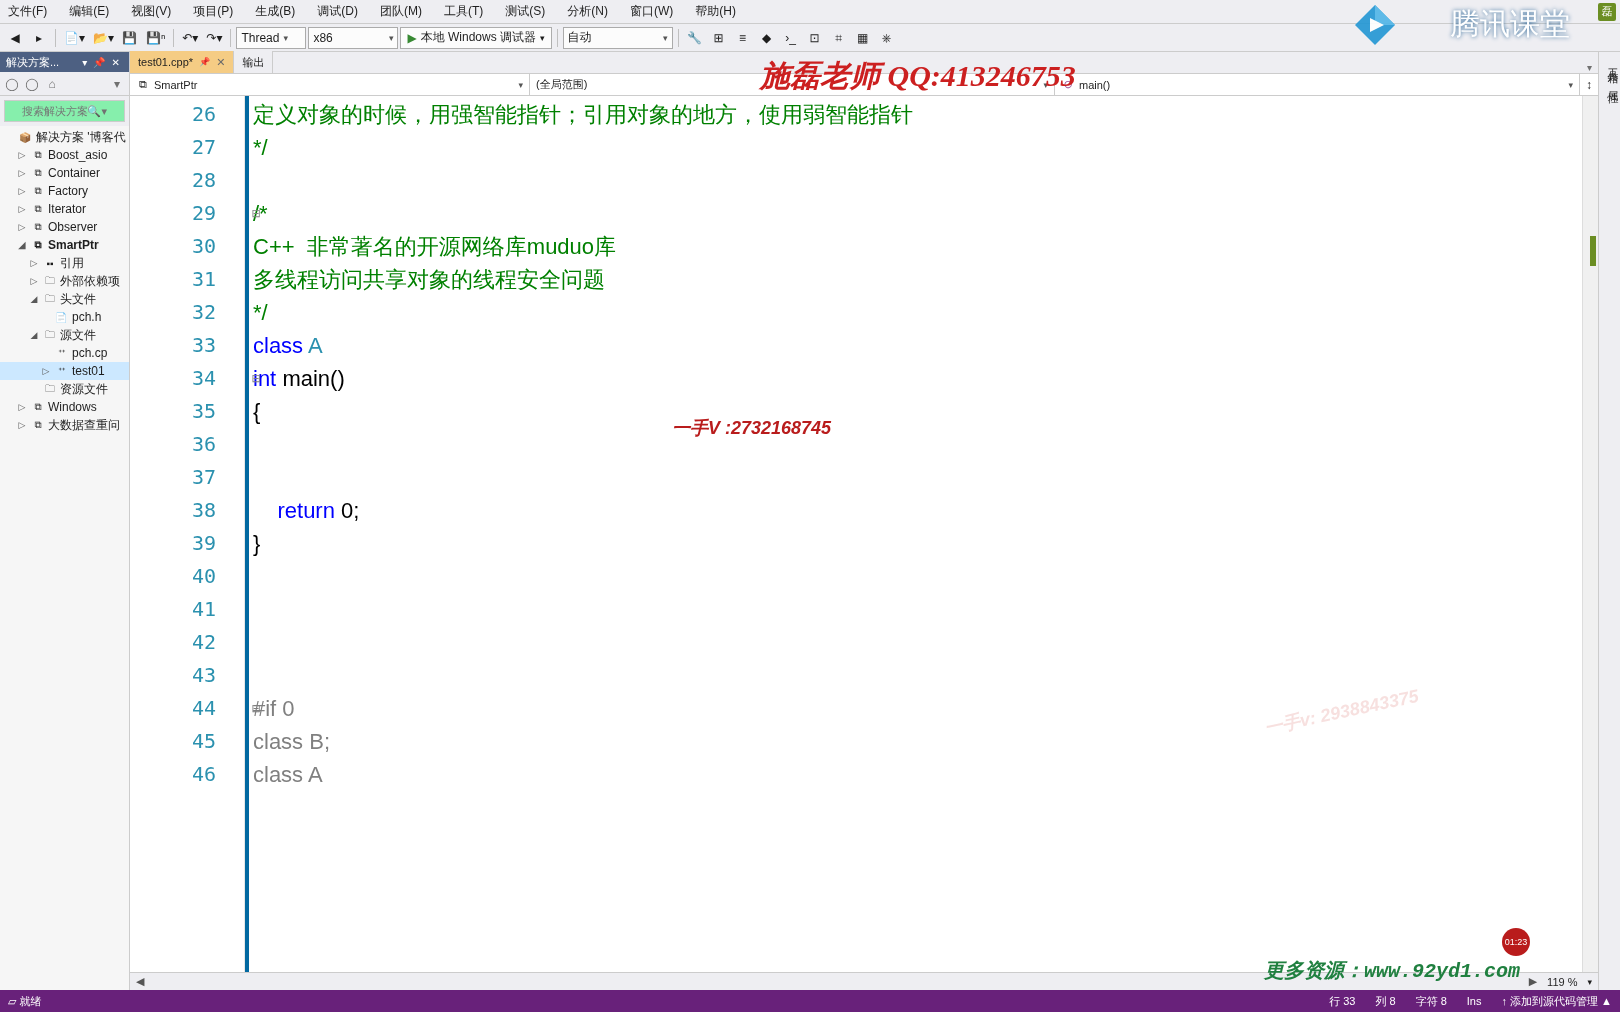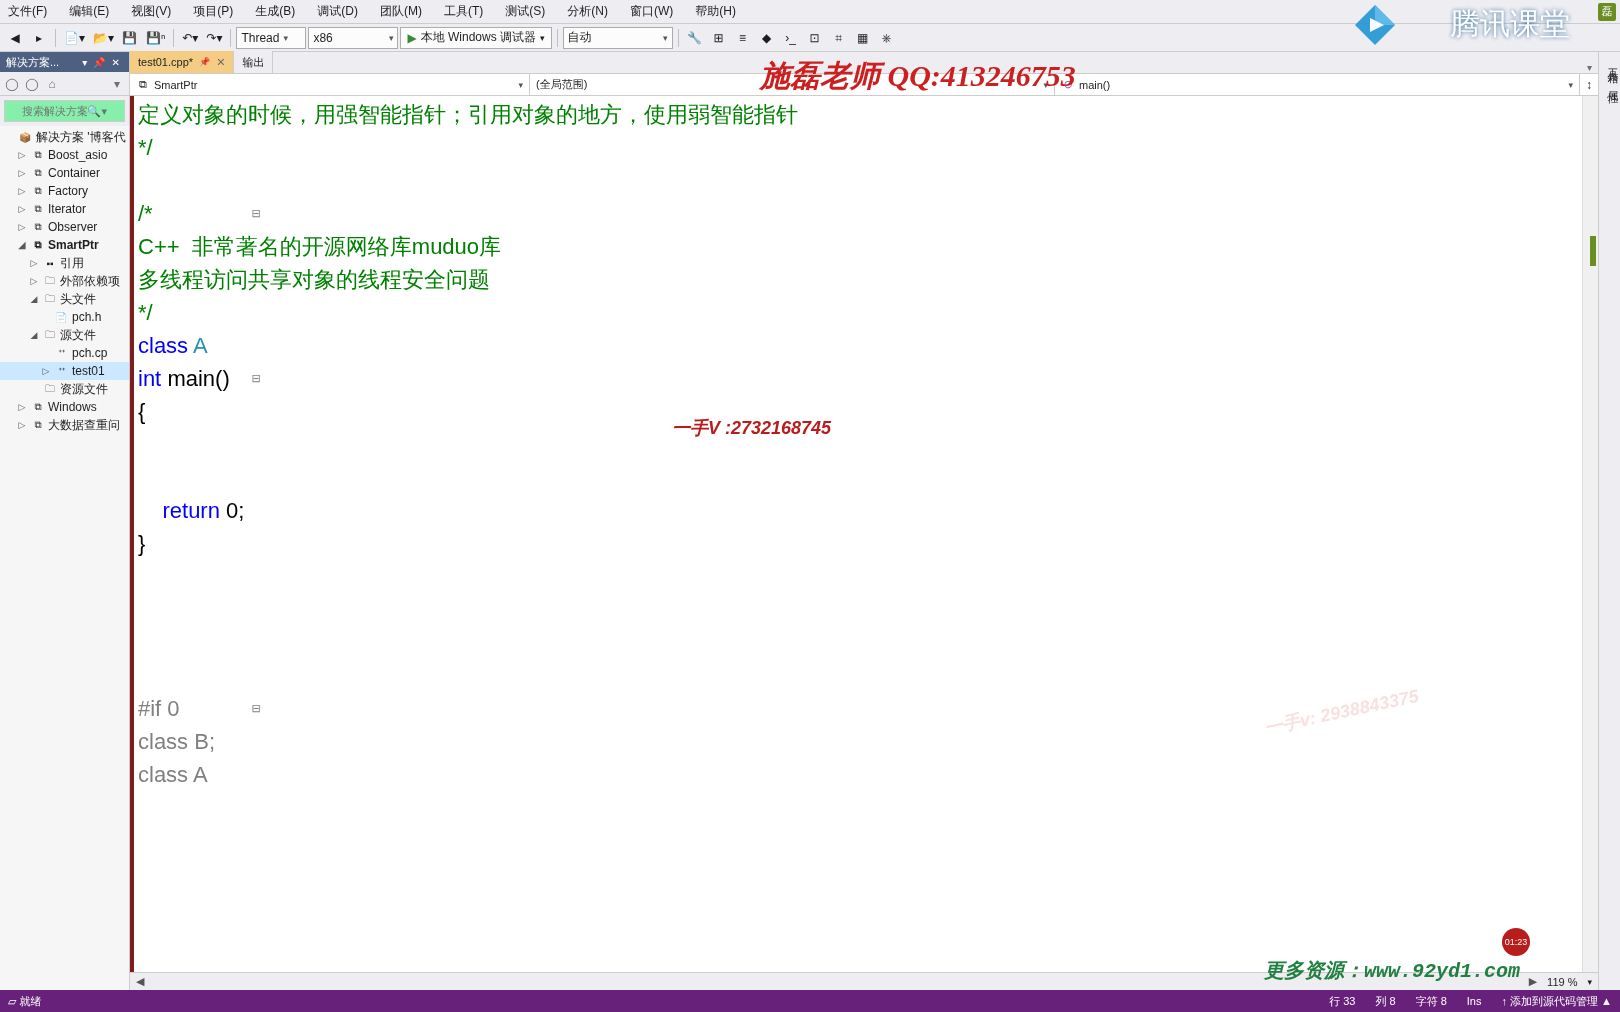--- a/index.html
+++ b/index.html
@@ -48,21 +48,21 @@
 .tab.active { background:#f5cc84; }
 .tab .pin { font-size:9px; color:#6b6b6b; }
 .tab .close { font-size:11px; color:#6b6b6b; }
 .tabstrip .tabend { margin-left:auto; padding:0 6px; color:#717171; font-size:10px; }
 .navbar { height:22px; display:flex; border-bottom:1px solid #ccc; }
 .nav-drop { flex:1; border-right:1px solid #ccc; display:flex; align-items:center; padding:0 6px; gap:4px; font-size:11px; }
 .nav-drop .arrow { margin-left:auto; font-size:9px; color:#555; }
 .nav-icon { width:14px; height:14px; display:inline-flex; align-items:center; justify-content:center; }
 .code-wrap { flex:1; display:flex; position:relative; overflow:hidden; }
 .gutter { width:115px; background:#fff; text-align:right; padding-right:28px; font-family:Consolas,monospace; font-size:20px; color:#2b91af; line-height:33px; padding-top:2px; border-right:1px solid #e8e8e8; }
-.code { flex:1; font-family:Consolas,"Courier New",monospace; font-size:22px; line-height:33px; padding:2px 0 0 4px; white-space:pre; position:relative; border-left:4px solid #7f1d1d; }
+.code { flex:1; font-family:Consolas,"Courier New",monospace; font-size:22px; line-height:33px; padding:2px 0 0 4px; white-space:pre; position:relative; border-left:4px solid #0369a1; }
 .code .green { color:#008000; }
 .code .blue { color:#0000ff; }
 .code .teal { color:#2b91af; }
 .code .gray { color:#808080; }
 .code .norm { color:#000; }
 .fold-col { position:absolute; left:119px; top:2px; width:14px; font-size:11px; color:#808080; line-height:33px; text-align:center; z-index:2; }
 .scrollmap { position:absolute; right:0; top:0; width:16px; height:100%; background:#f0f0f0; border-left:1px solid #ddd; }
 .scrollmap .mark { position:absolute; right:2px; width:6px; height:30px; background:#6b8e23; }
 
 
@@ -282,20 +282,21 @@
           <span class="arrow">▾</span>
       </div>
       <div class="nav-drop">
         <span class="nav-icon" style="color:#9b4f96">⊙</span>
         <span>main()</span>
           <span class="arrow">▾</span>
       </div>
       <div style="width:18px;display:flex;align-items:center;justify-content:center;">↕</div>
     </div>
     <div class="code-wrap">
+      <div class="gutter" id="gutter">26<br>27<br>28<br>29<br>30<br>31<br>32<br>33<br>34<br>35<br>36<br>37<br>38<br>39<br>40<br>41<br>42<br>43<br>44<br>45<br>46<br></div>
       <div class="fold-col" id="foldcol"> <br> <br> <br>⊟<br> <br> <br> <br> <br>⊟<br> <br> <br> <br> <br> <br> <br> <br> <br> <br>⊟<br> <br> <br></div>
       <div class="code" id="codebody"><div class="green">定义对象的时候，用强智能指针；引用对象的地方，使用弱智能指针</div><div class="green">*/</div><div class="norm">&nbsp;</div><div class="green">/*</div><div class="green">C++  非常著名的开源网络库muduo库</div><div class="green">多线程访问共享对象的线程安全问题</div><div class="green">*/</div><div><span class="blue">class</span> <span class="teal">A</span></div><div><span class="blue">int</span> <span class="norm">main()</span></div><div class="norm">{</div><div class="norm">&nbsp;</div><div class="norm">&nbsp;</div><div>    <span class="blue">return</span> <span class="norm">0;</span></div><div class="norm">}</div><div class="norm">&nbsp;</div><div class="norm">&nbsp;</div><div class="norm">&nbsp;</div><div class="norm">&nbsp;</div><div><span class="gray">#if 0</span></div><div><span class="gray">class B;</span></div><div><span class="gray">class A</span></div></div>
       <div class="scrollmap">
         <div class="mark" style="top:140px"></div>
       </div>
     </div>
     <div class="editor-bottom">
       <span class="arrow-btn">◀</span>
       <span style="flex:1"></span>
       <span class="arrow-btn">▶</span>

